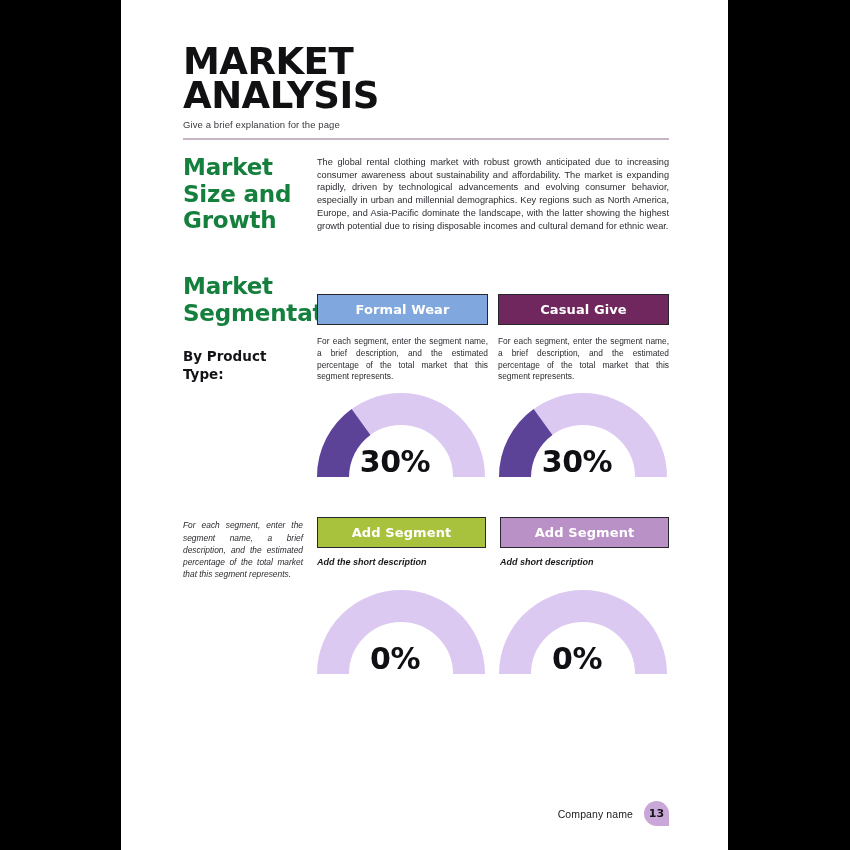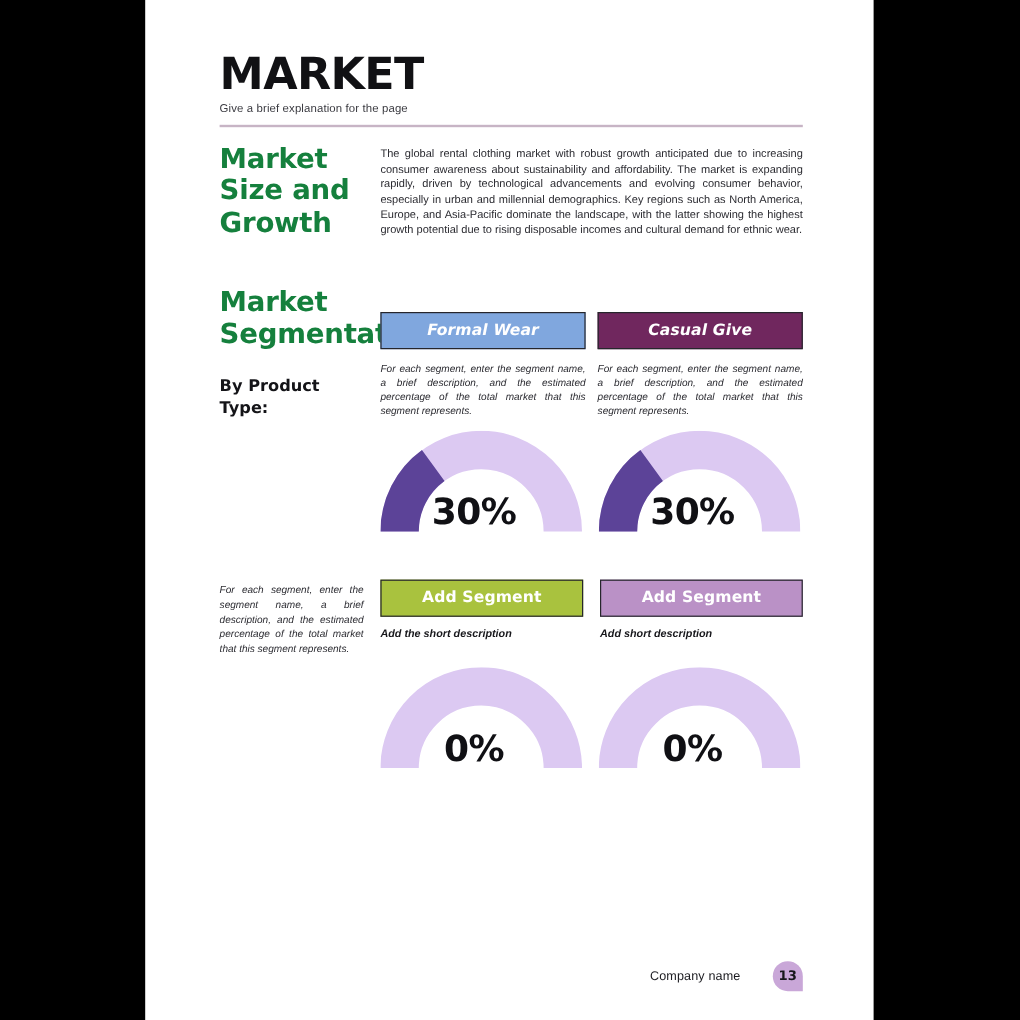--- a/index.html
+++ b/index.html
@@ -108,21 +108,20 @@
   
   .segmentation { margin-top: 40px; align-items: flex-end; }
 
   .seg-left { width: 134px; flex: 0 0 134px; padding-right: 6px; }
   .seg-left .sec-heading { margin-bottom: 22px; }
 
   .seg-cards {
     flex: 1;
     display: flex;
     gap: 10px;
-    font-style: italic;
   }
   .seg-card { flex: 1 1 0; min-width: 0; }
 
   .pill {
     height: 31px;
     border: 1.6px solid #26262c;
     display: flex;
     align-items: center;
     justify-content: center;
     font-family: "DejaVu Sans", sans-serif;
@@ -198,21 +197,21 @@
     color: #17171b;
   }
 
   
   .footer {
     position: absolute;
     right: 0px;
     bottom: 24px;
     display: flex;
     align-items: center;
-    gap: 27px;
+    gap: 11px;
   }
   .company-name {
     font-size: 10.5px;
     color: #1b1b20;
     letter-spacing: 0.1px;
   }
   .page-badge {
     width: 25px;
     height: 25px;
     background: #c9a7d8;
@@ -229,20 +228,21 @@
 </head>
 <body>
 
 <div class="screen">
   <div class="page">
     <div class="page-inner">
 
       <div class="header">
         <div class="title">
           <span>MARKET</span>
+          <span class="l2">ANALYSIS</span>
         </div>
         <div class="subtitle">Give a brief explanation for the page</div>
         <div class="rule"></div>
       </div>
 
       <div class="section market-size">
         <div class="col-left">
           <div class="sec-heading">Market Size and Growth</div>
         </div>
         <div class="col-right">

